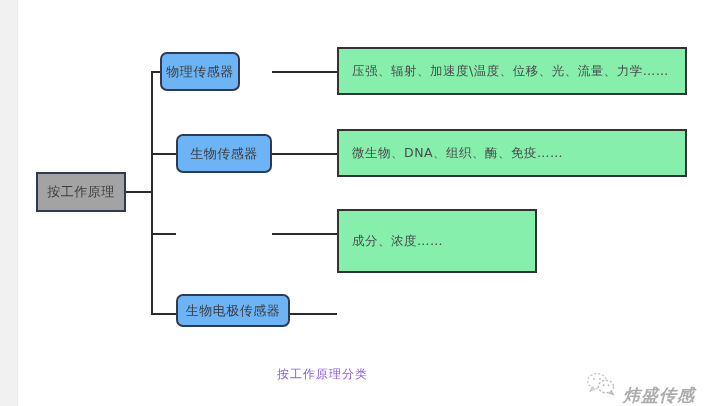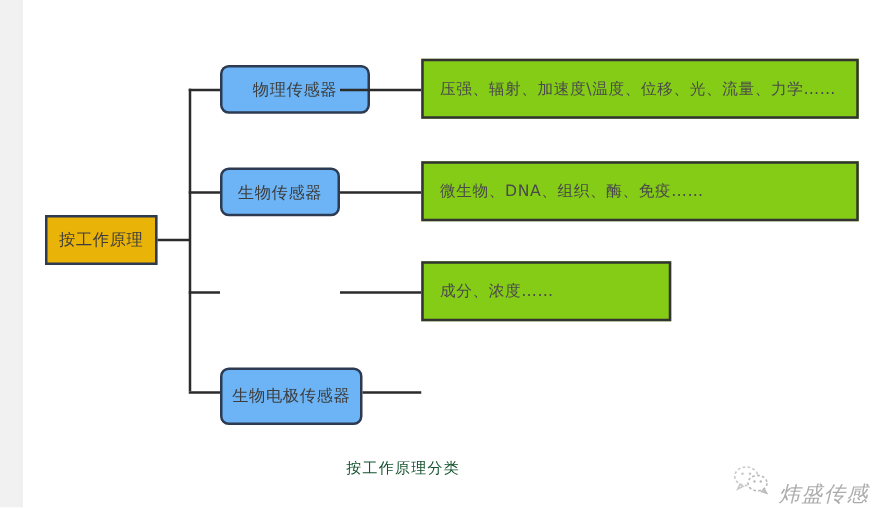--- a/index.html
+++ b/index.html
@@ -44,53 +44,53 @@
     display: flex;
     align-items: center;
     justify-content: center;
     color: #3d3d3d;
     font-size: 13px;
     letter-spacing: 0.5px;
     white-space: nowrap;
   }
 
   .node.root {
-    background: #eab308;
+    background: #a3a3a3;
     border: 2px solid #2c3b52;
     border-radius: 0;
   }
 
   .node.category {
     background: #6cb4f5;
     border: 2px solid #2c3b52;
     border-radius: 7px;
   }
 
   .node.detail {
-    background: #84cc16;
+    background: #86efac;
     border: 2px solid #333333;
     border-radius: 0;
     justify-content: flex-start;
     padding-left: 13px;
     color: #4a4a4a;
     font-size: 12.5px;
   }
 
   
   .line {
     position: absolute;
     background: #2b2b2b;
   }
   .line.h { height: 2px; }
   .line.v { width: 2px; }
 
   
   .caption {
     position: absolute;
-    color: #14532d;
+    color: #8b5cf6;
     font-size: 12px;
     letter-spacing: 1px;
     white-space: nowrap;
   }
 
   
   .watermark {
     position: absolute;
     display: flex;
     align-items: center;
@@ -99,21 +99,21 @@
   }
   .watermark .wechat-logo {
     width: 30px;
     height: 26px;
     position: relative;
     flex: 0 0 auto;
   }
   .watermark .wechat-logo svg { display: block; }
   .watermark .wm-text {
     font-size: 17px;
-    font-weight: normal;
+    font-weight: bold;
     color: #8d8d8d;
     letter-spacing: 1px;
     font-style: italic;
     white-space: nowrap;
     margin-top: 23px;
   }
 </style>
 </head>
 <body>
 
@@ -130,47 +130,47 @@
   <div class="line v" style="left:151px; top:71px; height:242px;"></div>
 
   <div class="line h" style="left:151px; top:71px; width:25px;"></div>
 
   <div class="line h" style="left:151px; top:153px; width:25px;"></div>
 
   <div class="line h" style="left:151px; top:233px; width:25px;"></div>
 
   <div class="line h" style="left:151px; top:313px; width:25px;"></div>
 
-  <div class="node category" style="left:176px; top:52px; width:120px; height:39px;justify-content:center;">
+  <div class="node category" style="left:160px; top:52px; width:80px; height:39px;justify-content:center;">
     <span>物理传感器</span>
   </div>
 
   <div class="node category" style="left:176px; top:134px; width:96px; height:39px;align-items:center;">
     <span>生物传感器</span>
   </div>
 
 
-  <div class="node category" style="left:176px; top:294px; width:114px; height:46px;">
+  <div class="node category" style="left:176px; top:294px; width:114px; height:33px;">
     <span>生物电极传感器</span>
   </div>
 
   <div class="line h" style="left:272px; top:71px; width:65px;"></div>
   <div class="line h" style="left:272px; top:153px; width:65px;"></div>
   <div class="line h" style="left:272px; top:233px; width:65px;"></div>
   <div class="line h" style="left:290px; top:313px; width:47px;"></div>
 
   <div class="node detail" style="left:337px; top:47px; width:350px; height:48px;">
     <span>压强、辐射、加速度\温度、位移、光、流量、力学……</span>
   </div>
 
   <div class="node detail" style="left:337px; top:129px; width:350px; height:48px;">
     <span>微生物、DNA、组织、酶、免疫……</span>
   </div>
 
-  <div class="node detail" style="left:337px; top:209px; width:200px; height:48px;">
+  <div class="node detail" style="left:337px; top:209px; width:200px; height:64px;">
     <span>成分、浓度……</span>
   </div>
 
 
   <div class="caption" style="left:277px; top:366px;">按工作原理分类</div>
 
   <div class="watermark" style="left:586px; top:361px;">
     <span class="wechat-logo">
       <svg width="30" height="26" viewBox="0 0 30 26" xmlns="http://www.w3.org/2000/svg">
         <ellipse cx="11" cy="10" rx="9.2" ry="7.4" fill="none" stroke="#b4b4b4" stroke-width="1.3" stroke-dasharray="2.2 1.8"></ellipse>

